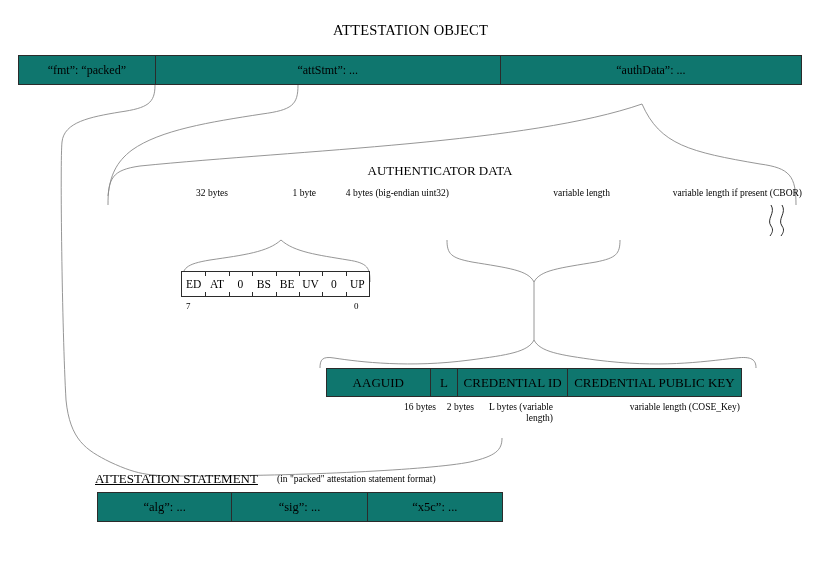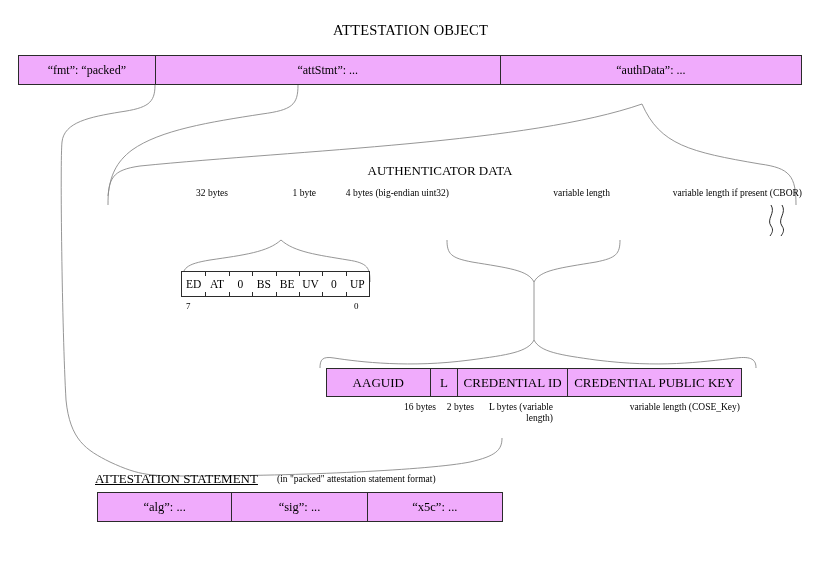--- a/index.html
+++ b/index.html
@@ -53,21 +53,21 @@
     font-size: 9.5px;
     white-space: nowrap;
   }
 
   
   .row {
     position: absolute;
     display: flex;
     border: 1px solid #2b2b2b;
     box-sizing: border-box;
-    background: #f0abfc;
+    background: #0f766e;
   }
   .cell {
     display: flex;
     align-items: center;
     justify-content: center;
     border-right: 1px solid #2b2b2b;
     box-sizing: border-box;
     font-size: 12.5px;
     white-space: nowrap;
     overflow: hidden;

